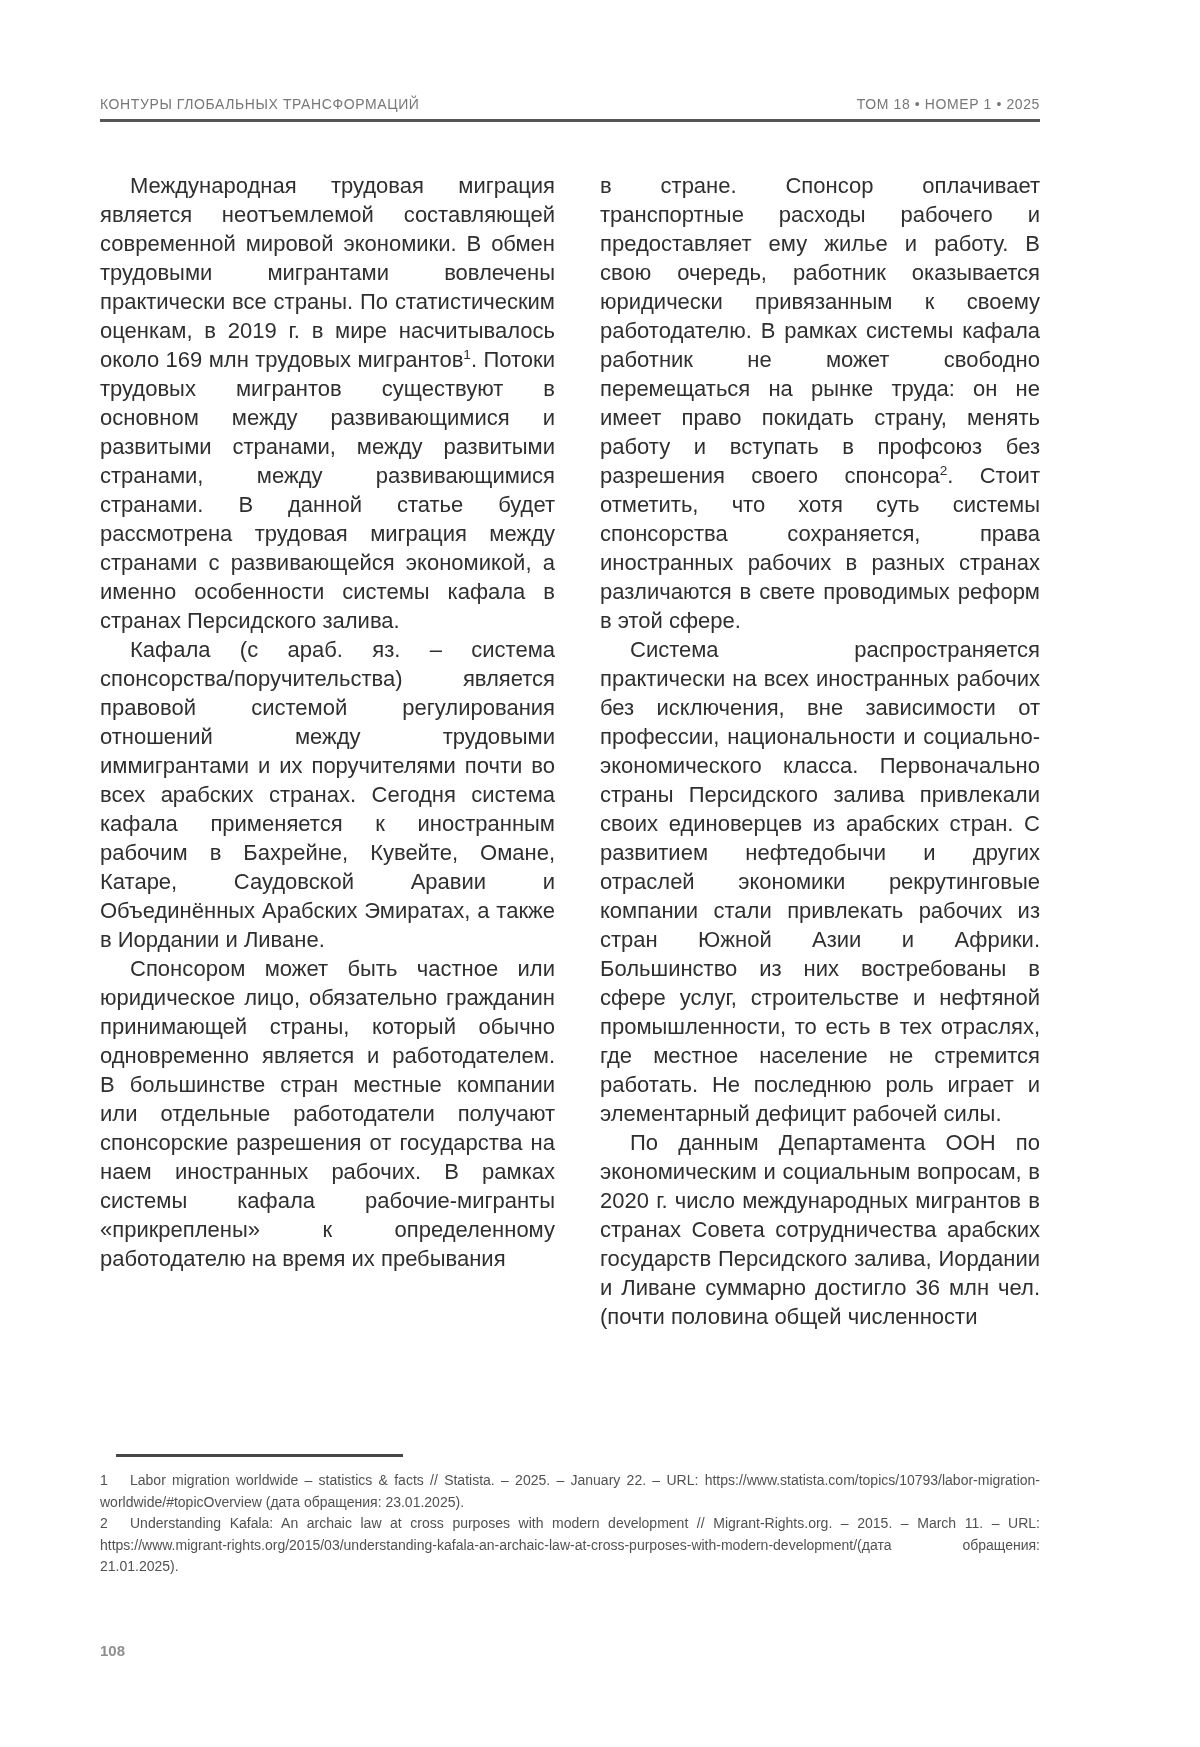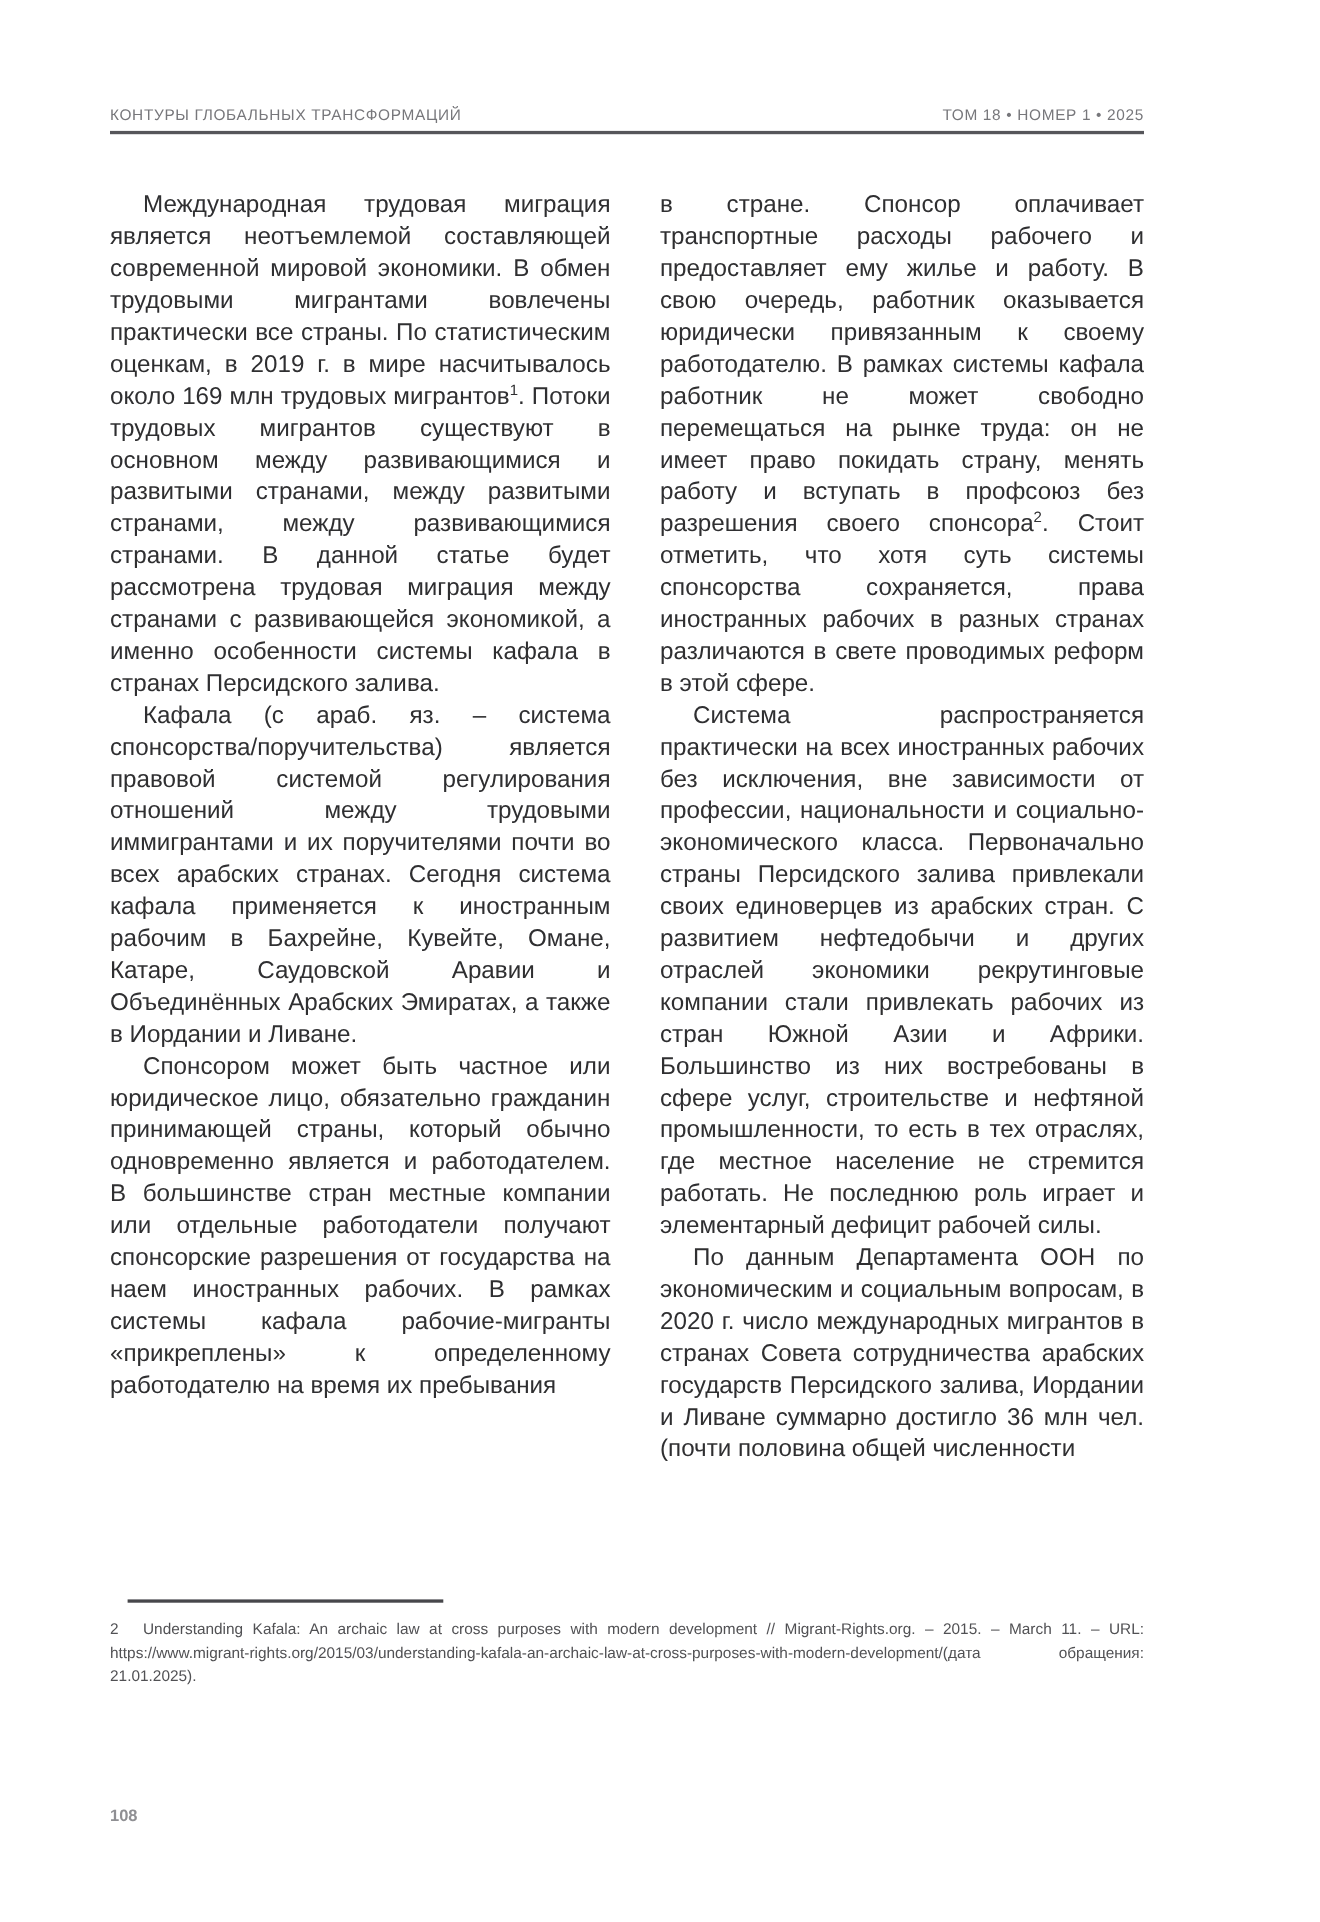--- a/index.html
+++ b/index.html
@@ -88,18 +88,19 @@
     <div class="col-right">
       <p class="body-par"><span>в стране. Спонсор оплачивает транспортные расходы рабочего и предоставляет ему жилье и работу. В свою очередь, работник оказывается юридически привязанным к своему работодателю. В рамках системы кафала работник не может свободно перемещаться на рынке труда: он не имеет право покидать страну, менять работу и вступать в профсоюз без разрешения своего спонсора</span><sup>2</sup><span>. Стоит отметить, что хотя суть системы спонсорства сохраняется, права иностранных рабочих в разных странах различаются в свете проводимых реформ в этой сфере.</span></p>
       <p class="body-par indent">Система распространяется практически на всех иностранных рабочих без исключения, вне зависимости от профессии, национальности и социально-экономического класса. Первоначально страны Персидского залива привлекали своих единоверцев из арабских стран. С развитием нефтедобычи и других отраслей экономики рекрутинговые компании стали привлекать рабочих из стран Южной Азии и Африки. Большинство из них востребованы в сфере услуг, строительстве и нефтяной промышленности, то есть в тех отраслях, где местное население не стремится работать. Не последнюю роль играет и элементарный дефицит рабочей силы.</p>
       <p class="body-par indent">По данным Департамента ООН по экономическим и социальным вопросам, в 2020 г. число международных мигрантов в странах Совета сотрудничества арабских государств Персидского залива, Иордании и Ливане суммарно достигло 36 млн чел. (почти половина общей численности</p>
     </div>
 
   </div>
 
   <div class="footnotes">
     <div class="fn-rule"></div>
+    <p class="fn"><span class="fn-num">1</span><span>Labor migration worldwide – statistics &amp; facts // Statista. – 2025. – January 22. – URL: https://www.statista.com/topics/10793/labor-migration-worldwide/#topicOverview (дата обращения: 23.01.2025).</span></p>
     <p class="fn"><span class="fn-num">2</span><span>Understanding Kafala: An archaic law at cross purposes with modern development // Migrant-Rights.org. – 2015. – March 11. – URL: https://www.migrant-rights.org/2015/03/understanding-kafala-an-archaic-law-at-cross-purposes-with-modern-development/(дата обращения: 21.01.2025).</span></p>
   </div>
 
   <div class="page-num">108</div>
 
 </div>
 
 </body></html>

